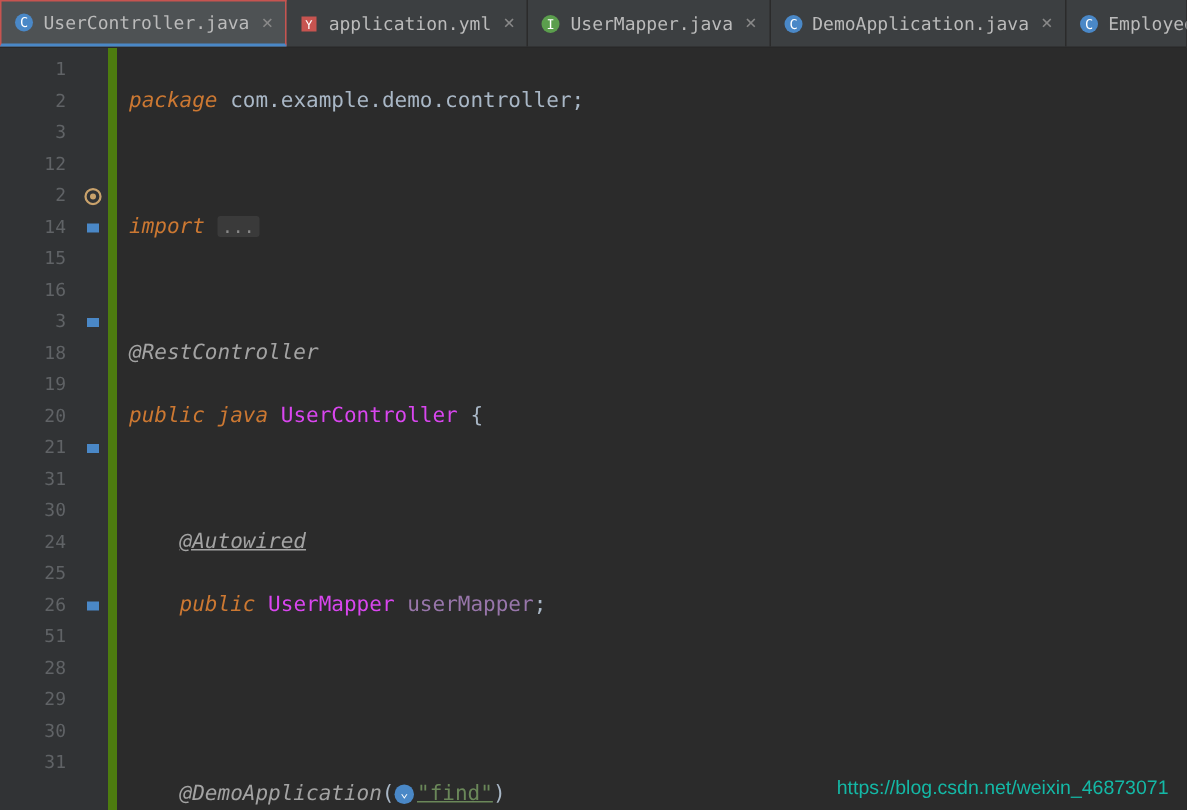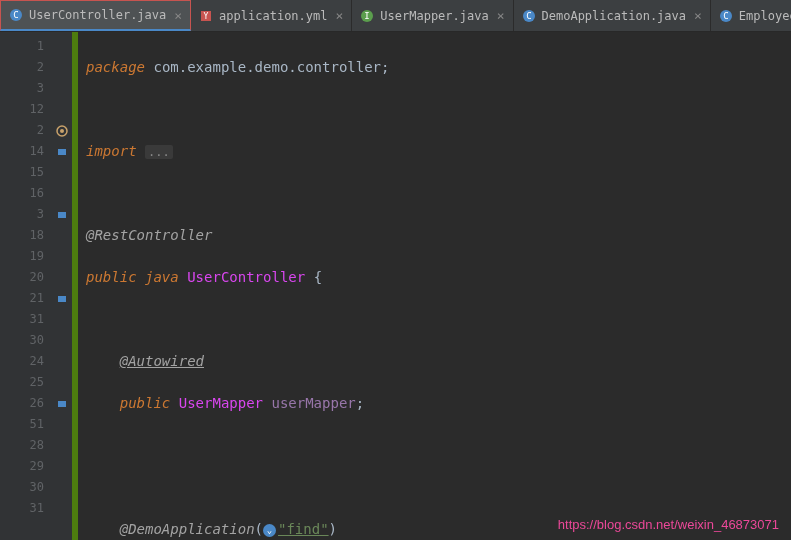--- a/index.html
+++ b/index.html
@@ -89,21 +89,21 @@
     position: relative;
     font-size: 9px;
     text-align: center;
     color: #fff;
     line-height: 13px;
   }
   .watermark {
     position: absolute;
     bottom: 8px;
     right: 12px;
-    color: #ec4899;
+    color: #14b8a6;
     font-size: 13px;
     font-family: sans-serif;
   }
   svg { display: block; }
 </style>
 </head>
 <body>
 
 <div class="tab-bar">
   <div class="tab active">

